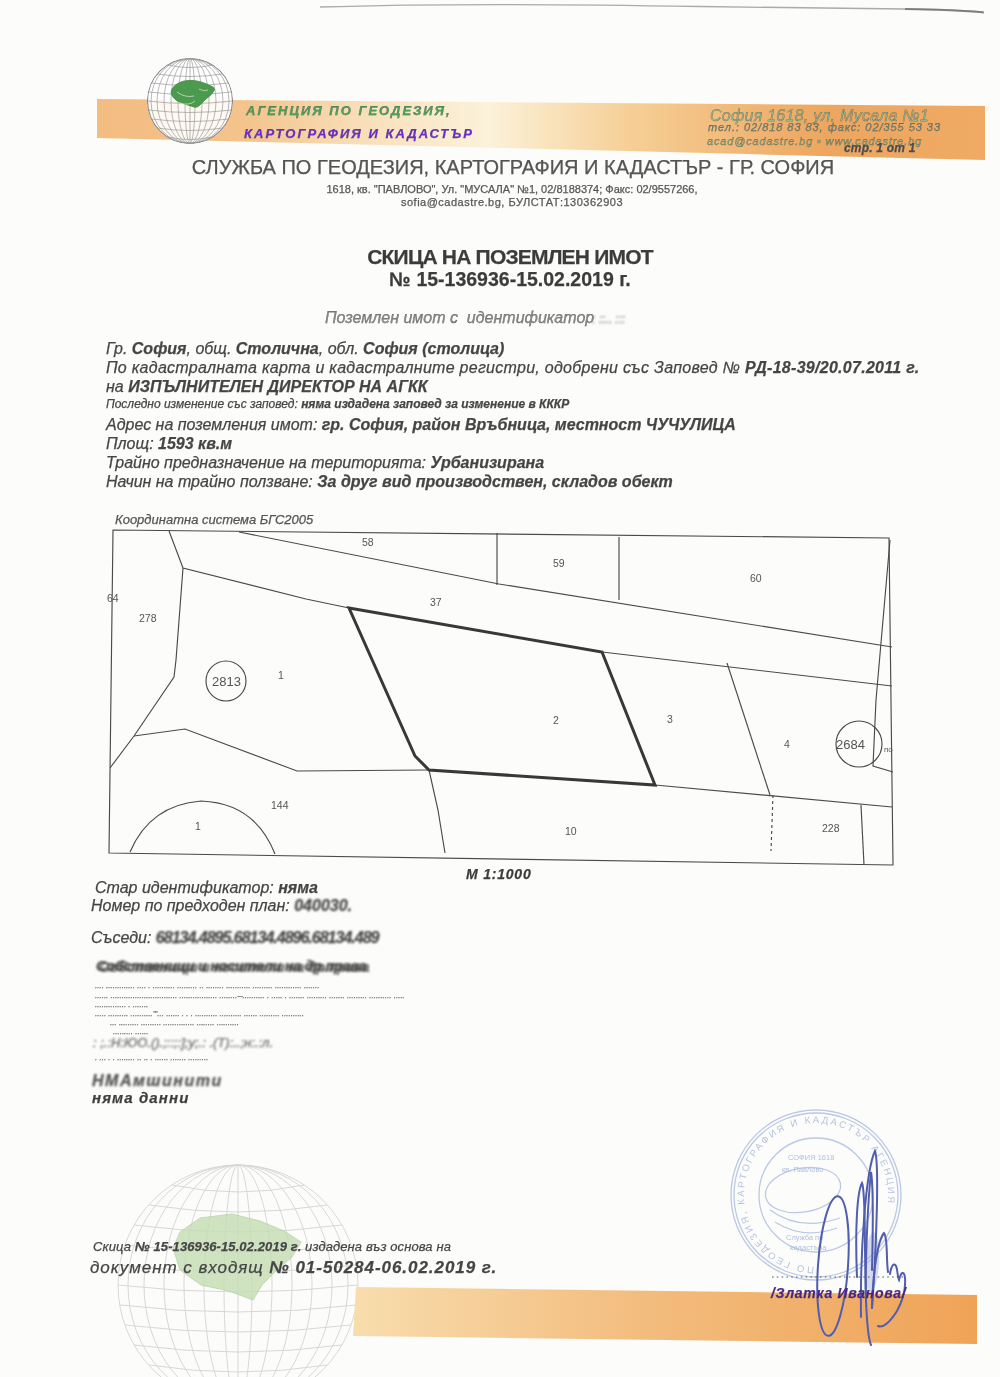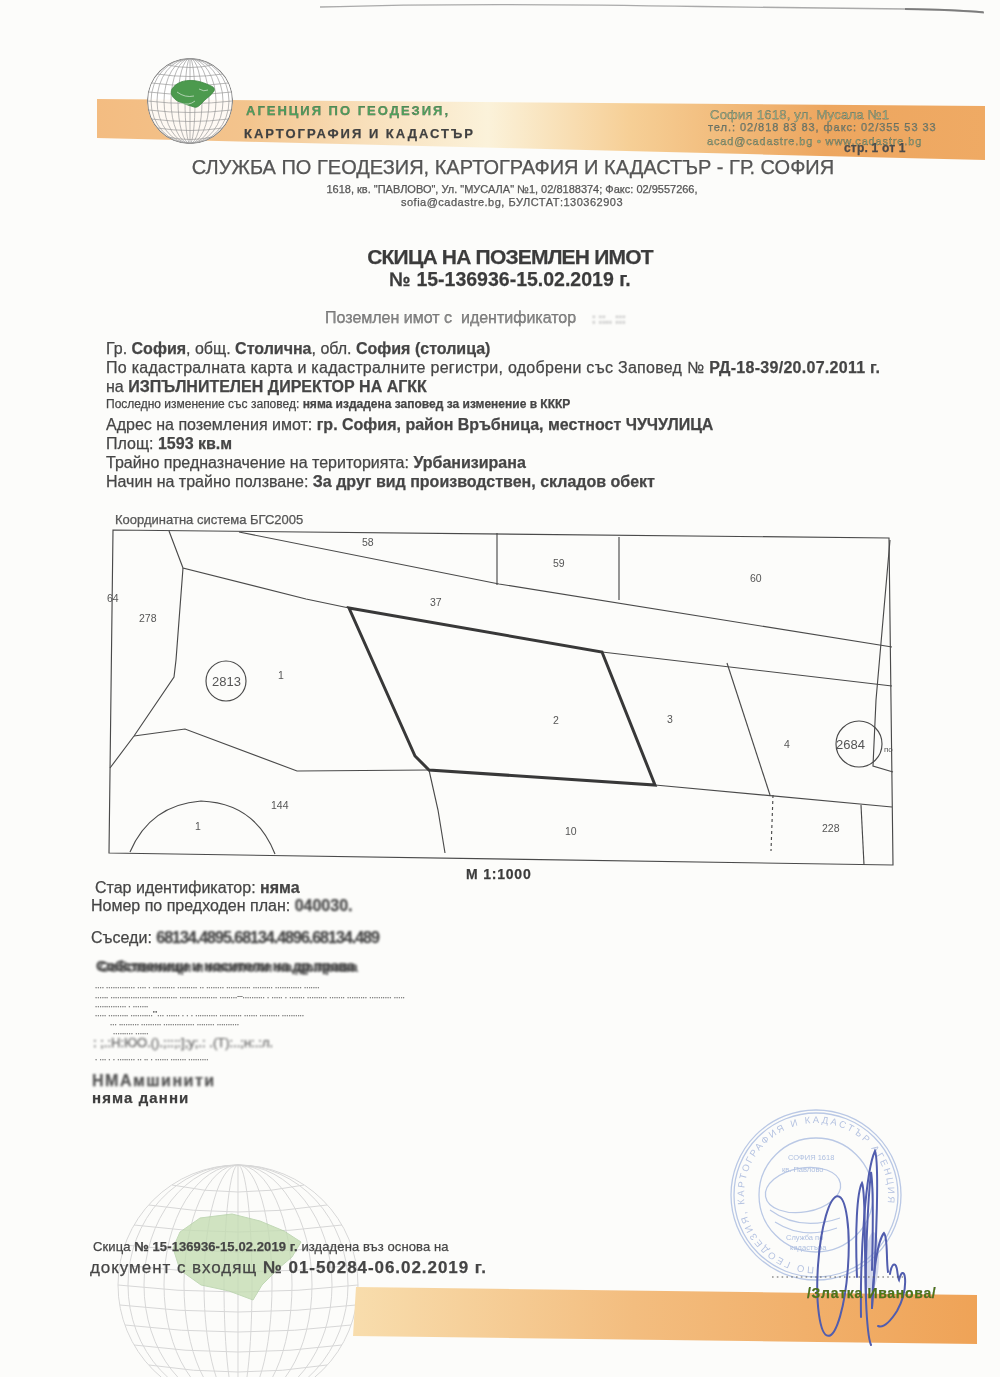--- a/index.html
+++ b/index.html
@@ -1,18 +1,18 @@
 <!DOCTYPE html>
 <html><head>
 <meta charset="utf-8">
 <style>
   html,body{margin:0;padding:0;}
   body{width:1000px;height:1377px;position:relative;background:#fcfcfa;overflow:hidden;
        font-family:"Liberation Sans", sans-serif;}
-  .t{position:absolute;white-space:nowrap;color:#454545;filter:blur(0.3px);-webkit-text-stroke:0.25px #4a4a4a;}
+  .t{position:absolute;white-space:nowrap;color:#454545;filter:blur(0.3px);font-style:italic;-webkit-text-stroke:0.25px #4a4a4a;}
   .c{position:absolute;left:0;width:1000px;text-align:center;white-space:nowrap;color:#454545;filter:blur(0.3px);-webkit-text-stroke:0.25px #4a4a4a;}
   b{font-weight:bold;}
   #decor{position:absolute;left:0;top:0;width:1000px;height:1377px;}
 </style>
 </head>
 <body>
 <svg id="decor" viewBox="0 0 1000 1377" xmlns="http://www.w3.org/2000/svg">
   <defs>
     <linearGradient id="bandtop" x1="0" y1="0" x2="1" y2="0">
       <stop offset="0" stop-color="#f3bc81"></stop>
@@ -158,23 +158,23 @@
     <path d="M861,1317 C860,1250 866,1170 875,1151 C879,1162 877,1240 872,1308"></path>
     <path d="M866,1300 C865,1260 868,1200 871,1172 C874,1190 873,1230 872,1270"></path>
     <path d="M872,1308 C873,1270 878,1240 884,1233 C888,1238 886,1258 888,1272"></path>
     <path d="M890,1274 C891,1266 894,1262 896,1266 C898,1270 897,1276 899,1280 C901,1272 904,1270 905,1278 C906,1290 903,1300 897,1311 C890,1322 883,1328 878,1326"></path>
   </g>
 
   <line x1="772" y1="1277" x2="903" y2="1277" stroke="#5a5a5a" stroke-width="1.2" stroke-dasharray="1.6 3.2"></line>
 </svg>
 
 <div class="t" style="left:246px;top:103px;font-size:13px;font-weight:bold;letter-spacing:2px;color:#4da25a;">АГЕНЦИЯ ПО ГЕОДЕЗИЯ,</div>
-<div class="t" style="left:244px;top:126px;font-size:13px;font-weight:bold;letter-spacing:2px;color:#404040;">КАРТОГРАФИЯ И КАДАСТЪР</div>
-
-<div class="t" style="left:710px;top:107px;font-size:13px;letter-spacing:0.25px;color:#9ab589;">София 1618, ул. Мусала №1</div>
+<div class="t" style="left:244px;top:126px;font-size:13px;font-weight:bold;letter-spacing:2px;color:#6d28d9;">КАРТОГРАФИЯ И КАДАСТЪР</div>
+
+<div class="t" style="left:710px;top:107px;font-size:16px;letter-spacing:0.25px;color:#9ab589;">София 1618, ул. Мусала №1</div>
 <div class="t" style="left:708px;top:121px;font-size:11px;letter-spacing:0.95px;color:#7c907a;">тел.: 02/818 83 83, факс: 02/355 53 33</div>
 <div class="t" style="left:707px;top:135px;font-size:11px;letter-spacing:0.85px;color:#8fae7e;">acad@cadastre.bg • www.cadastre.bg</div>
 <div class="t" style="left:844px;top:141px;font-size:12px;color:#4c4c4c;font-weight:bold;letter-spacing:0.2px;">стр. 1 от 1</div>
 
 <div class="c" style="left:13px;top:156px;font-size:20px;color:#565656;">СЛУЖБА ПО ГЕОДЕЗИЯ, КАРТОГРАФИЯ И КАДАСТЪР - ГР. СОФИЯ</div>
 <div class="c" style="left:12px;top:183px;font-size:11px;color:#5e5e5e;">1618, кв. "ПАВЛОВО", Ул. "МУСАЛА" №1, 02/8188374; Факс: 02/9557266,</div>
 <div class="c" style="left:12px;top:196px;font-size:11px;letter-spacing:0.5px;color:#5e5e5e;">sofia@cadastre.bg, БУЛСТАТ:130362903</div>
 
 <div class="c" style="left:10px;top:245px;font-size:21px;letter-spacing:-0.8px;font-weight:bold;color:#3b3b3b;">СКИЦА НА ПОЗЕМЛЕН ИМОТ</div>
 <div class="c" style="left:10px;top:268px;font-size:19.5px;font-weight:bold;color:#3b3b3b;">№ 15-136936-15.02.2019 г.</div>
@@ -206,13 +206,13 @@
 <div class="t" style="left:110px;top:1018px;font-size:8px;color:#9b9b9b;filter:blur(0.5px);">... ......... ......... .............. ........ ..........</div>
 <div class="t" style="left:113px;top:1027px;font-size:8px;color:#a5a5a5;filter:blur(0.5px);">......... ......</div>
 <div class="t" style="left:93px;top:1035px;font-size:13px;color:#7a7a7a;filter:blur(1px);">: ;.:Н:ЮО.().;::;:];у;.: .(Т):..;н:.:л.</div>
 <div class="t" style="left:95px;top:1053px;font-size:8px;color:#9b9b9b;filter:blur(0.5px);">. ... . . ........ .. .. . ...... ....... .........</div>
 <div class="t" style="left:92px;top:1072px;font-size:16px;letter-spacing:1.5px;font-weight:bold;color:#555;filter:blur(0.9px);">НМАмшинити</div>
 <div class="t" style="left:92px;top:1089px;font-size:15px;letter-spacing:1.1px;font-weight:bold;color:#3d3d3d;">няма данни</div>
 
 <div class="t" style="left:93px;top:1239px;font-size:13px;letter-spacing:0.1px;">Скица <b>№ 15-136936-15.02.2019 г.</b> издадена въз основа на</div>
 <div class="t" style="left:90px;top:1258px;font-size:17px;letter-spacing:0.95px;">документ с входящ <b>№ 01-50284-06.02.2019 г.</b></div>
 
-<div class="t" style="left:771px;top:1285px;font-size:14px;letter-spacing:0.7px;font-weight:bold;color:#4d7c0f;margin-left:36px;">/Златка Иванова/</div>
+<div class="t" style="left:771px;top:1285px;font-size:14px;letter-spacing:0.7px;font-weight:bold;color:#4c1d95;">/Златка Иванова/</div>
 
 </body></html>

